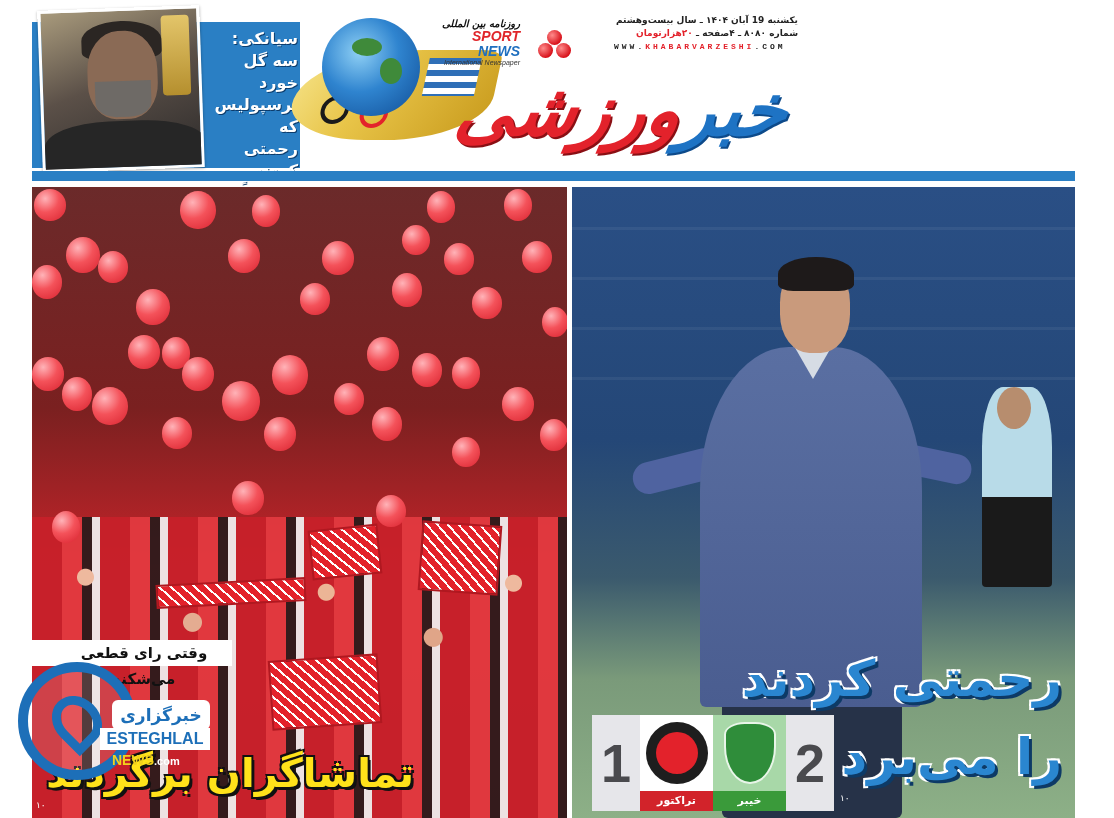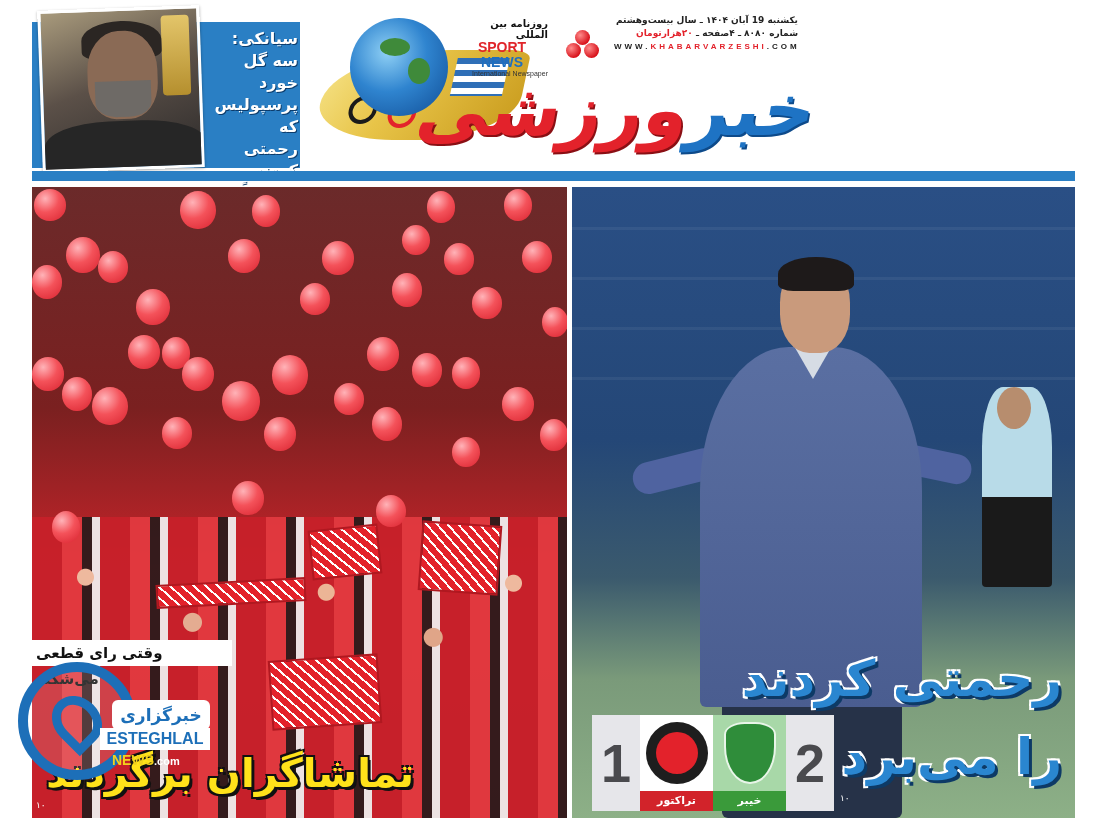--- a/index.html
+++ b/index.html
@@ -11,40 +11,40 @@
   .left-teaser { position: absolute; left: 32px; top: 22px; width: 268px; height: 146px; background: #2a7fc4; }
   .left-photo { position: absolute; left: 40px; top: 8px; width: 162px; height: 162px; background: linear-gradient(160deg, #a89a7c 0%, #5b5048 45%, #2c2a2a 100%); border: 3px solid #ffffff; transform: rotate(-2deg); box-shadow: 0 1px 3px rgba(0,0,0,.35); overflow: hidden; }
   .left-photo .face { position: absolute; left: 45px; top: 20px; width: 70px; height: 88px; border-radius: 45% 45% 40% 40%; background: #8a6a55; }
   .left-photo .hair { position: absolute; left: 40px; top: 10px; width: 80px; height: 38px; border-radius: 50% 50% 20% 20%; background: #2b2623; }
   .left-photo .beard { position: absolute; left: 52px; top: 70px; width: 56px; height: 36px; border-radius: 0 0 40% 40%; background: #6e6a66; }
   .left-photo .shirt { position: absolute; left: 0; top: 110px; width: 162px; height: 60px; background: #262626; border-radius: 40% 40% 0 0; }
   .left-photo .trophy { position: absolute; right: 8px; top: 6px; width: 28px; height: 80px; background: linear-gradient(#e3c56a, #b58f2e); border-radius: 4px; }
   .left-teaser-text { position: absolute; left: 200px; top: 28px; width: 98px; direction: rtl; text-align: right; color: #ffffff; font-family: "DejaVu Sans", sans-serif; font-weight: bold; font-size: 16px; line-height: 22px; text-shadow: 1px 1px 0 #0d3c6b; }
   .page-ref { font-size: 9px; font-weight: normal; color: #dbe9f7; margin-right: 4px; }
 
-  .logo-block { position: absolute; left: 320px; top: 10px; width: 495px; height: 158px; }
+  .logo-block { position: absolute; left: 292px; top: 10px; width: 495px; height: 158px; font-style: italic; }
   .globe { position: absolute; left: 30px; top: 8px; width: 98px; height: 98px; border-radius: 50%; background: radial-gradient(circle at 38% 35%, #8fd0f5 0%, #2f84cf 45%, #0f4b93 100%); }
   .globe .land { position: absolute; background: #3f8a3a; border-radius: 50%; }
   .ribbon { position: absolute; left: 2px; top: 40px; width: 200px; height: 90px; background: linear-gradient(120deg, #f6e48a 0%, #e8c448 40%, #c89a1c 100%); border-radius: 60% 10% 50% 40%; transform: skewX(-12deg); }
   .ribbon .flag { position: absolute; left: 128px; top: 8px; width: 52px; height: 38px; background: repeating-linear-gradient(#2f6fb7 0 6px, #ffffff 6px 12px); }
   .ribbon .cyclist { position: absolute; border-radius: 50%; border: 4px solid #1a1a1a; width: 28px; height: 28px; }
   .sport-news { position: absolute; left: 136px; top: 8px; text-align: right; width: 92px; }
   .sport-news .fa { direction: rtl; font-size: 10px; font-weight: bold; color: #111; display: block; }
-  .sport-news .en1 { font-family: "Liberation Sans", sans-serif; font-weight: bold; font-size: 14px; color: #e0252a; display: block; line-height: 15px; text-align: center; }
+  .sport-news .en1 { font-family: "Liberation Sans", sans-serif; font-weight: bold; font-size: 14px; color: #e0252a; display: block; line-height: 15px; }
   .sport-news .en1 span { color: #1f6fbf; }
   .sport-news .en2 { font-family: "Liberation Sans", sans-serif; font-size: 7px; color: #333; display: block; }
   .three-dots { position: absolute; left: 246px; top: 20px; width: 34px; height: 30px; }
   .three-dots i { position: absolute; width: 15px; height: 15px; border-radius: 50%; background: radial-gradient(circle at 35% 35%, #ff8b8b, #d8121b 70%); }
   .wordmark { position: absolute; left: 150px; top: 50px; width: 345px; height: 106px; direction: rtl; font-family: "DejaVu Sans", sans-serif; font-weight: bold; font-size: 72px; line-height: 100px; letter-spacing: -2px; transform: skewX(-10deg); white-space: nowrap; text-align: right; }
   .wordmark .blue { color: #1e73c4; text-shadow: 2px 2px 0 #0d4a8a; }
   .wordmark .red { color: #e3222b; text-shadow: 2px 2px 0 #8a0f14; }
 
   .dateline { position: absolute; left: 610px; top: 14px; width: 188px; direction: rtl; text-align: right; font-size: 9px; line-height: 13px; color: #222; font-weight: bold; }
   .dateline .price { color: #e3222b; }
-  .dateline .url { direction: ltr; text-align: left; display: block; font-family: Liberation Sans, sans-serif; font-size: 8px; letter-spacing: 3px; color: #222; padding-left: 4px; }
+  .dateline .url { direction: ltr; text-align: left; display: block; font-family: Liberation Mono, monospace; font-size: 8px; letter-spacing: 3px; color: #222; padding-left: 4px; }
   .dateline .url b { color: #e3222b; }
 
   .right-teaser { position: absolute; left: 812px; top: 16px; width: 263px; height: 150px; background: linear-gradient(90deg, #3a4a4e 0%, #6f7a6e 30%, #a7ae98 60%, #c9d0c2 100%); border: 1px solid #999; overflow: hidden; }
   .right-teaser .pillar { position: absolute; left: 36px; top: 0; width: 18px; height: 150px; background: #eef0ea; }
   .right-teaser .person { position: absolute; left: 88px; top: 30px; width: 96px; height: 120px; border-radius: 45% 45% 10% 10%; background: #e8e2cf; }
   .right-teaser .head { position: absolute; left: 112px; top: 14px; width: 46px; height: 56px; border-radius: 50%; background: #b98f70; }
   .right-teaser-text { position: absolute; left: 0; top: 82px; width: 215px; direction: rtl; text-align: right; color: #ffffff; font-weight: bold; font-size: 19px; line-height: 28px; text-shadow: 2px 2px 0 #1a1a1a, -1px -1px 0 #1a1a1a; }
   .right-teaser .page-ref-dark { position: absolute; left: 32px; top: 133px; font-size: 8px; color: #fff; }
 
   .divider-bar { position: absolute; left: 32px; top: 171px; width: 1043px; height: 10px; background: #2a7fc4; }
@@ -55,21 +55,21 @@
   .crowd { position: absolute; left: 0; top: 330px; width: 535px; height: 301px; background:
      radial-gradient(circle at 10% 20%, #f2c6a8 0 8px, transparent 9px),
      radial-gradient(circle at 30% 35%, #e8b89a 0 9px, transparent 10px),
      radial-gradient(circle at 55% 25%, #f0c2a0 0 8px, transparent 9px),
      radial-gradient(circle at 75% 40%, #e3b090 0 9px, transparent 10px),
      radial-gradient(circle at 90% 22%, #f2c6a8 0 8px, transparent 9px),
      repeating-linear-gradient(90deg, #c8202a 0 30px, #e43a40 30px 50px, #2a1b1b 50px 60px, #f2f2f2 60px 68px);
      opacity: .92; }
   .scarf { position: absolute; background: repeating-linear-gradient(45deg, #e3222b 0 6px, #ffffff 6px 8px); border: 2px solid #b01820; }
   .kicker-strip { position: absolute; left: 32px; top: 640px; width: 200px; height: 26px; background: #ffffff; }
-  .kicker-text { position: absolute; left: 36px; top: 640px; width: 198px; direction: rtl; text-align: left; font-weight: bold; font-size: 15px; line-height: 26px; color: #111; padding-right: 6px; }
+  .kicker-text { position: absolute; left: 48px; top: 640px; width: 198px; direction: rtl; text-align: center; font-weight: bold; font-size: 15px; line-height: 26px; color: #111; padding-right: 6px; }
   .left-headline { position: absolute; left: 34px; top: 738px; width: 380px; direction: rtl; text-align: right; font-weight: bold; font-size: 40px; line-height: 70px; color: #ffe21a; text-shadow: 3px 3px 0 #111, -2px -2px 0 #111, 2px -2px 0 #111, -2px 2px 0 #111; white-space: nowrap; }
   .left-page-ref { position: absolute; left: 36px; top: 800px; font-size: 9px; color: #fff; }
 
   
   .wm-circle { position: absolute; left: 18px; top: 662px; width: 118px; height: 118px; border-radius: 50%; border: 10px solid #1d6fb8; background: rgba(255,255,255,.15); }
   .wm-circle .pin { position: absolute; left: 26px; top: 22px; width: 46px; height: 54px; border: 9px solid #1d6fb8; border-radius: 50% 50% 50% 0; transform: rotate(-45deg); }
   .wm-fa { position: absolute; left: 112px; top: 700px; width: 98px; height: 30px; background: #ffffff; border-radius: 6px; direction: rtl; text-align: center; color: #1d6fb8; font-weight: bold; font-size: 17px; line-height: 30px; }
   .wm-en { position: absolute; left: 100px; top: 728px; width: 110px; height: 22px; background: #ffffff; text-align: center; font-family: "Liberation Sans", sans-serif; font-weight: bold; font-size: 16px; line-height: 22px; color: #1d6fb8; }
   .wm-news { position: absolute; left: 112px; top: 752px; font-family: "Liberation Sans", sans-serif; font-weight: bold; font-size: 14px; color: #f2d21c; }
   .wm-news span { color: #ffffff; font-size: 11px; }

